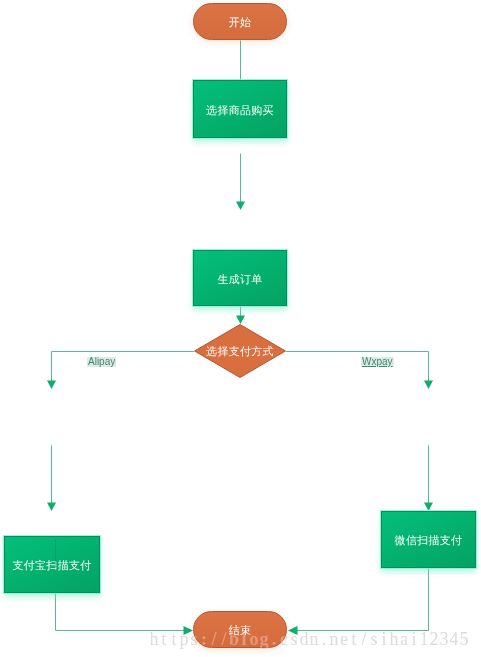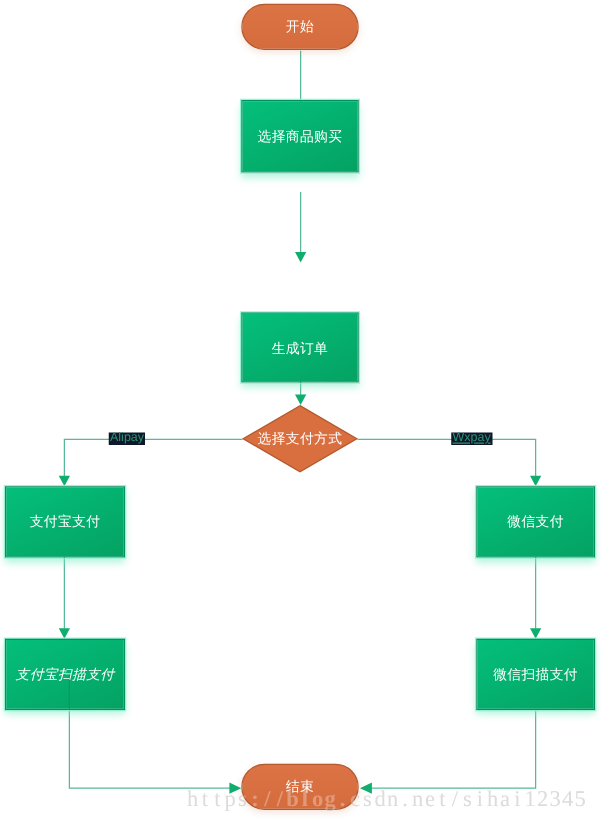--- a/index.html
+++ b/index.html
@@ -3,21 +3,21 @@
 <meta charset="utf-8">
 <title>flowchart</title>
 <style>
   html,body{margin:0;padding:0;}
   body{width:481px;height:657px;background:#ffffff;font-family:"Liberation Sans","DejaVu Sans",sans-serif;overflow:hidden;position:relative;}
   #stage{position:absolute;left:0;top:0;width:481px;height:657px;background:#ffffff;}
   .node{position:absolute;box-sizing:border-box;display:flex;align-items:center;justify-content:center;z-index:10;}
   .node .lbl{color:#ffffff;font-size:11px;line-height:1;white-space:nowrap;letter-spacing:.3px;position:relative;top:1px;}
   .proc{background:linear-gradient(155deg,#04bf7b 0%,#04a263 100%);border:1px solid #009160;box-shadow:0 0 0 1px rgba(140,240,205,.85), 0 4px 6px rgba(120,235,195,.55);}
   .term{background:linear-gradient(180deg,#dc7345 0%,#d56c3d 100%);border:1px solid #b2592e;border-radius:19px;box-shadow:0 2px 6px rgba(200,110,60,.20);}
-  .edgelbl{position:absolute;z-index:12;color:#2b9272;font-size:10px;line-height:1;white-space:nowrap;background:#0f172a;padding:0 1px;}
+  .edgelbl{position:absolute;z-index:12;color:#2b9272;font-size:10px;line-height:1;white-space:nowrap;background:#e5e5e5;padding:0 1px;margin-top:11px;}
   svg.layer{position:absolute;left:0;top:0;width:481px;height:657px;z-index:5;}
   .watermark{position:absolute;left:149px;top:630px;font-family:"Liberation Serif","DejaVu Serif",serif;font-size:18px;white-space:nowrap;line-height:1;}
   .watermark span{display:inline-block;width:10px;text-align:center;}
   #watermark-base{color:#cfcdcc;z-index:1;}
   #watermark-over{color:rgba(255,255,255,.30);z-index:30;font-weight:bold;}
 </style>
 </head>
 <body>
 
 <div id="stage">
@@ -57,27 +57,21 @@
     <span class="lbl">生成订单</span>
   </div>
 
   <svg class="layer" viewBox="0 0 481 657">
     <polygon points="240,324.5 285.5,351 240,377.5 194.5,351" fill="#d96e3f" stroke="#b2592e" stroke-width="1"></polygon>
   </svg>
   <div class="node" style="left:194px;top:324px;width:92px;height:54px;font-family:Liberation Mono, monospace;">
     <span class="lbl">选择支付方式</span>
   </div>
 
-  <div class="node proc" style="left:4px;top:389px;width:96px;height:57px;">
-    <span class="lbl">支付宝支付</span>
-  </div>
-  <div class="node proc" style="left:381px;top:389px;width:95px;height:57px;">
-    <span class="lbl">微信支付</span>
-  </div>
-  <div class="node proc" style="left:4px;top:511px;width:96px;height:57px;font-style:italic;">
+  <div class="node proc" style="left:4px;top:536px;width:96px;height:57px;">
     <span class="lbl">支付宝扫描支付</span>
   </div>
   <div style="position:absolute;left:55px;top:539px;width:1px;height:29px;background:rgba(0,120,80,.30);z-index:11;"></div>
   <div class="node term" style="left:193px;top:611px;width:94px;height:37px;">
     <span class="lbl">结束</span>
   </div>
   <div class="node proc" style="left:381px;top:511px;width:95px;height:57px;">
     <span class="lbl">微信扫描支付</span>
   </div>
 

